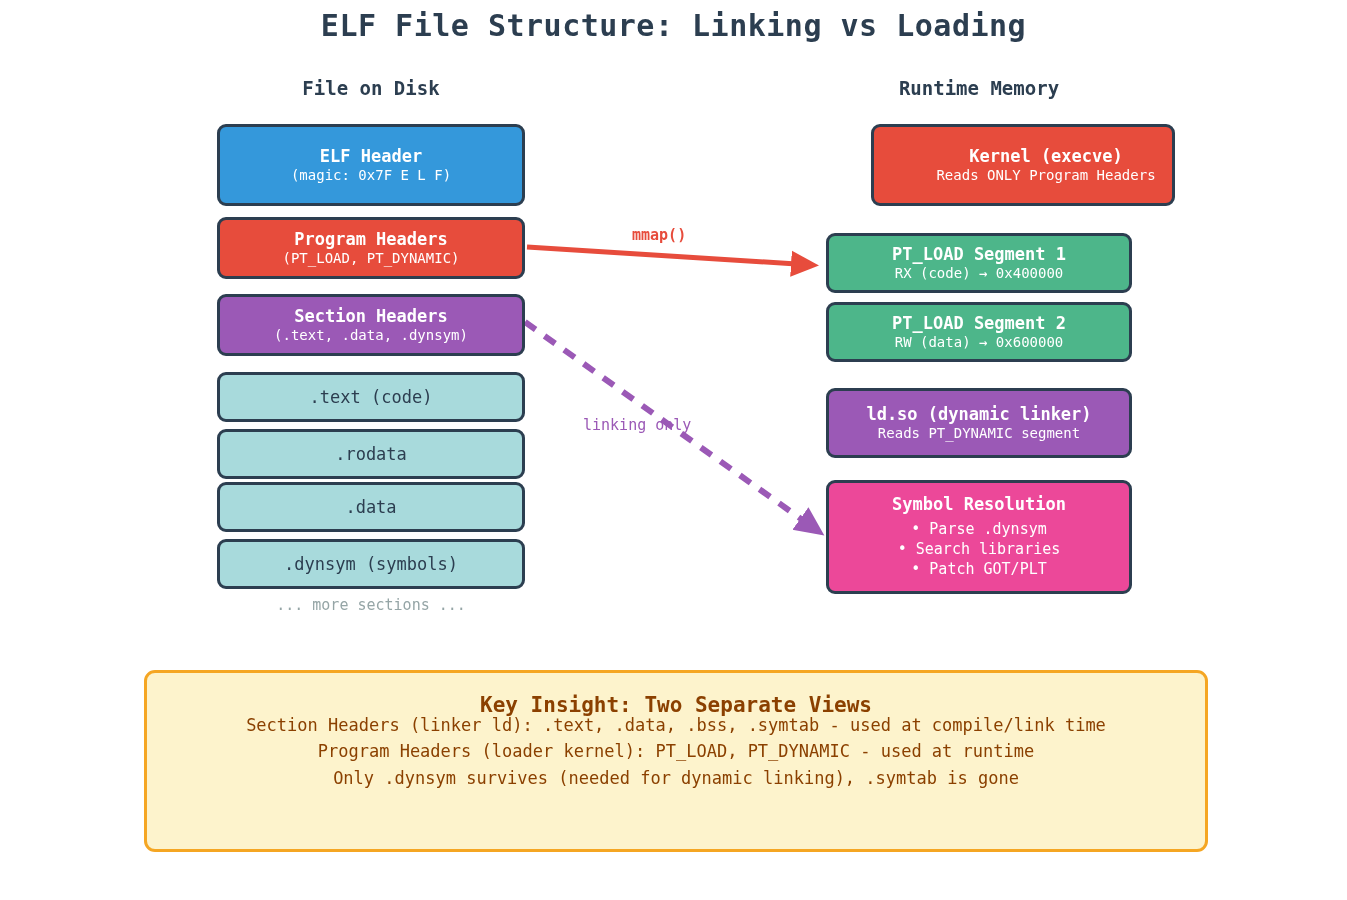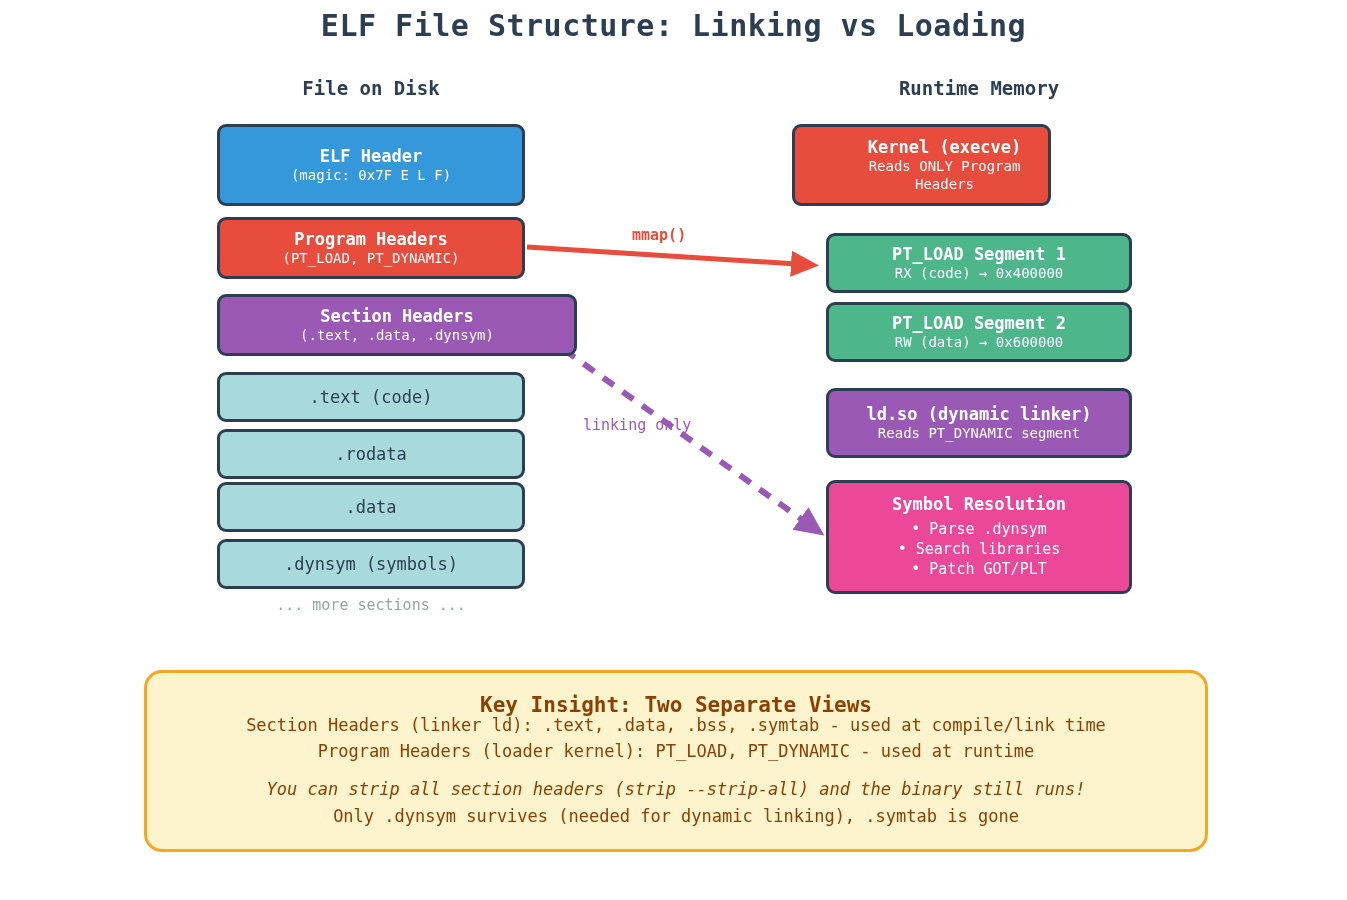--- a/index.html
+++ b/index.html
@@ -50,21 +50,21 @@
   }
   .bullets li{white-space:pre;}
 
   .edge-label{position:absolute;font-size:15px;font-weight:bold;}
   #label-mmap{left:632px;top:226px;color:#e74c3c;}
   #label-linking{left:583px;top:416px;color:#9b59b6;font-weight:normal;}
 
   #insight{
     position:absolute;left:144px;top:670px;width:1064px;height:182px;
     box-sizing:border-box;background:#fdf3cc;border:3px solid #f5a623;
-    border-radius:18px;text-align:center;
+    border-radius:11px;text-align:center;
   }
   #insight .ins-title{
     margin-top:20px;font-size:21px;font-weight:bold;color:#8b4000;
     font-family:"DejaVu Sans Mono", monospace;
   }
   #insight .ins-line{
     font-size:17px;color:#8b4000;line-height:1.0;
   }
   #ins-l1{}
   #ins-l2{margin-top:9px;}
@@ -95,21 +95,21 @@
 <div class="box blue" style="left:217px;top:124px;width:308px;height:82px;">
   <div class="l1">ELF Header</div>
   <div class="l2">(magic: 0x7F E L F)</div>
 </div>
 
 <div class="box red" style="left:217px;top:217px;width:308px;height:62px;">
   <div class="l1">Program Headers</div>
   <div class="l2">(PT_LOAD, PT_DYNAMIC)</div>
 </div>
 
-<div class="box purple" style="left:217px;top:294px;width:360px;height:62px;">
+<div class="box purple" style="left:217px;top:294px;width:308px;height:62px;">
   <div class="l1">Section Headers</div>
   <div class="l2">(.text, .data, .dynsym)</div>
 </div>
 
 <div class="box teal" style="left:217px;top:372px;width:308px;height:50px;">
   <div class="sec-label">.text (code)</div>
 </div>
 
 <div class="box teal" style="left:217px;top:429px;width:308px;height:50px;">
   <div class="sec-label">.rodata</div>
@@ -118,21 +118,21 @@
 <div class="box teal" style="left:217px;top:482px;width:308px;height:50px;">
   <div class="sec-label">.data</div>
 </div>
 
 <div class="box teal" style="left:217px;top:539px;width:308px;height:50px;">
   <div class="sec-label">.dynsym (symbols)</div>
 </div>
 
 <div class="more">... more sections ...</div>
 
-<div class="box red" style="left:792px;top:124px;width:259px;height:82px;padding-left:46px;">
+<div class="box red" style="left:871px;top:124px;width:304px;height:82px;padding-left:46px;">
   <div class="l1">Kernel (execve)</div>
   <div class="l2">Reads ONLY Program Headers</div>
 </div>
 
 <div class="box green" style="left:826px;top:233px;width:306px;height:60px;">
   <div class="l1">PT_LOAD Segment 1</div>
   <div class="l2">RX (code) → 0x400000</div>
 </div>
 
 <div class="box green" style="left:826px;top:302px;width:306px;height:60px;">
@@ -154,15 +154,14 @@
   </ul>
 </div>
 
 <div class="edge-label" id="label-mmap">mmap()</div>
 <div class="edge-label" id="label-linking">linking only</div>
 
 <div id="insight">
   <div class="ins-title">Key Insight: Two Separate Views</div>
   <div class="ins-line" id="ins-l1">Section Headers (linker ld): .text, .data, .bss, .symtab - used at compile/link time</div>
   <div class="ins-line" id="ins-l2">Program Headers (loader kernel): PT_LOAD, PT_DYNAMIC - used at runtime</div>
-  <div class="ins-line" id="ins-l3">You can strip all section headers (strip --strip-all) and the binary still runs!</div>
   <div class="ins-line" id="ins-l4">Only .dynsym survives (needed for dynamic linking), .symtab is gone</div>
 </div>
 
 </body></html>

